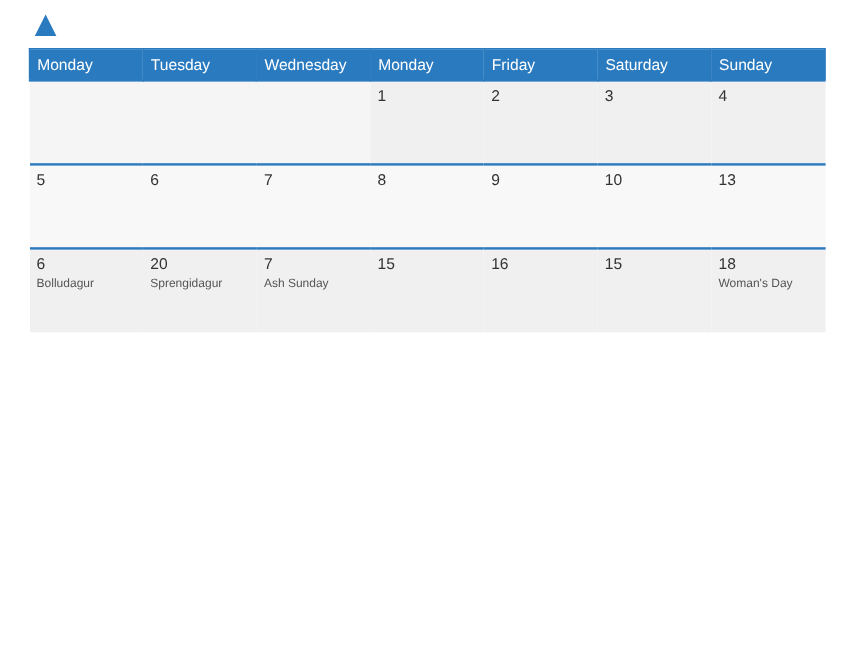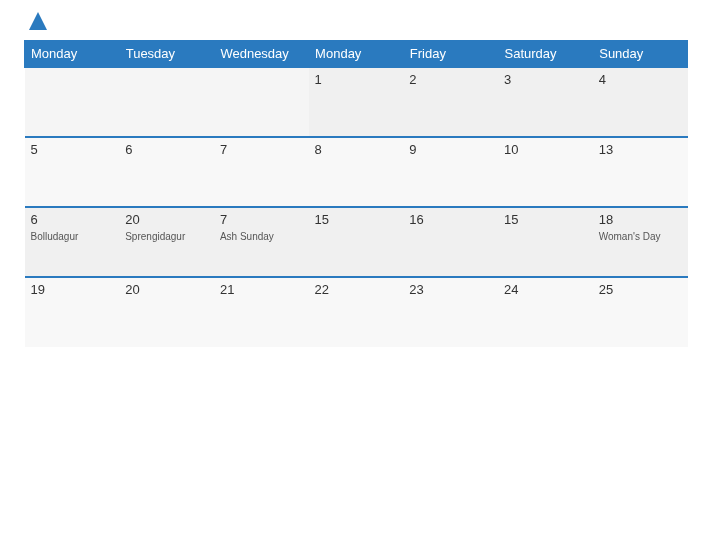--- a/index.html
+++ b/index.html
@@ -195,38 +195,15 @@
             <span class="day-number">16</span>
           </td>
           <td>
             <span class="day-number">15</span>
           </td>
           <td>
             <span class="day-number">18</span>
             <span class="event-text">Woman's Day</span>
           </td>
         </tr>
-        <tr>
-          <td>
-            <span class="day-number">19</span>
-          </td>
-          <td>
-            <span class="day-number">20</span>
-          </td>
-          <td>
-            <span class="day-number">21</span>
-          </td>
-          <td>
-            <span class="day-number">22</span>
-          </td>
-          <td>
-            <span class="day-number">23</span>
-          </td>
-          <td>
-            <span class="day-number">24</span>
-          </td>
-          <td>
-            <span class="day-number">25</span>
-          </td>
-        </tr>
       </tbody>
   </table>
 </div>
 
 </body></html>

